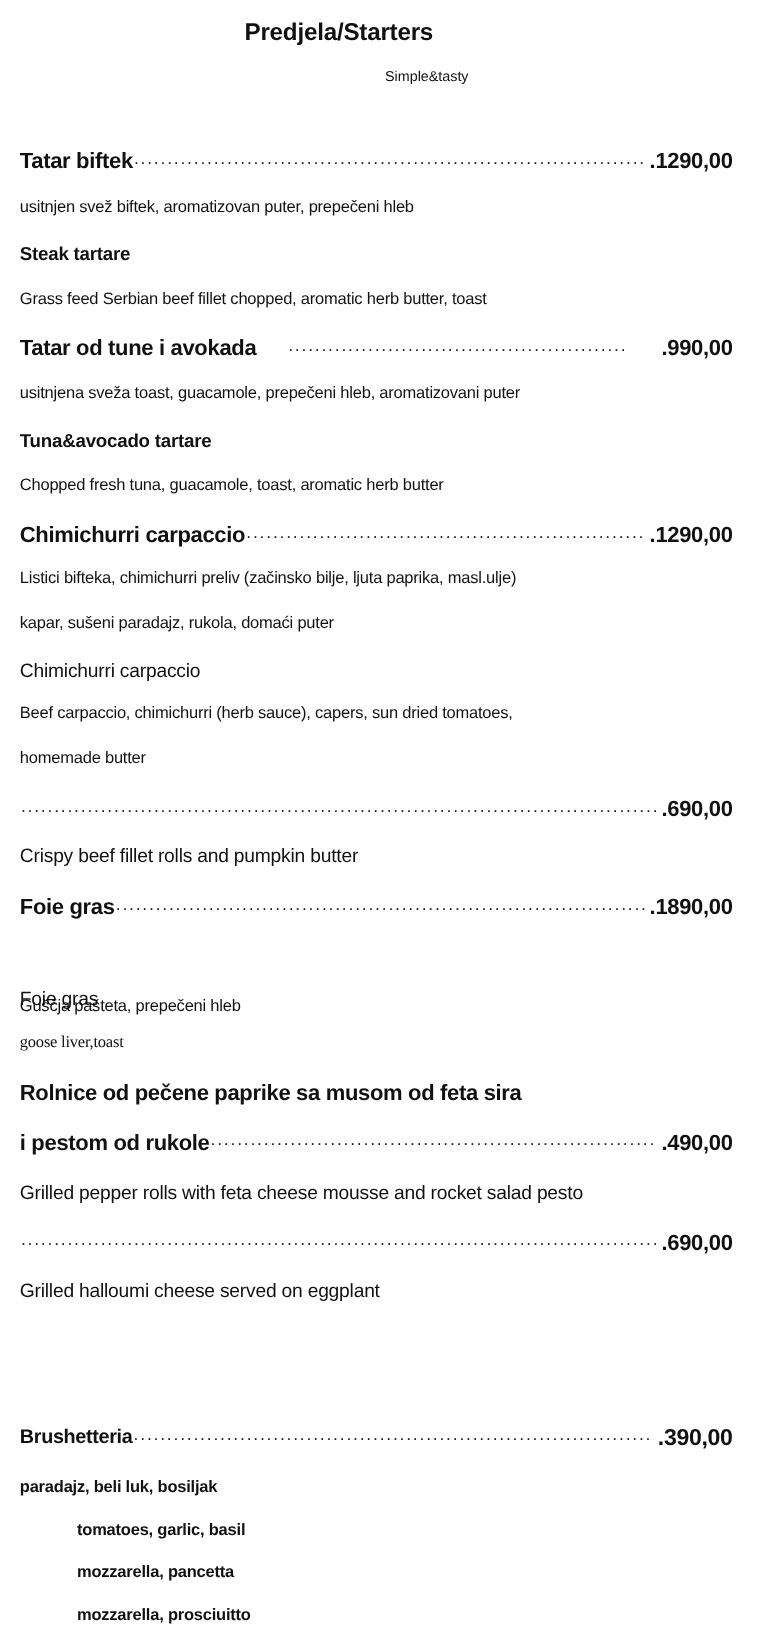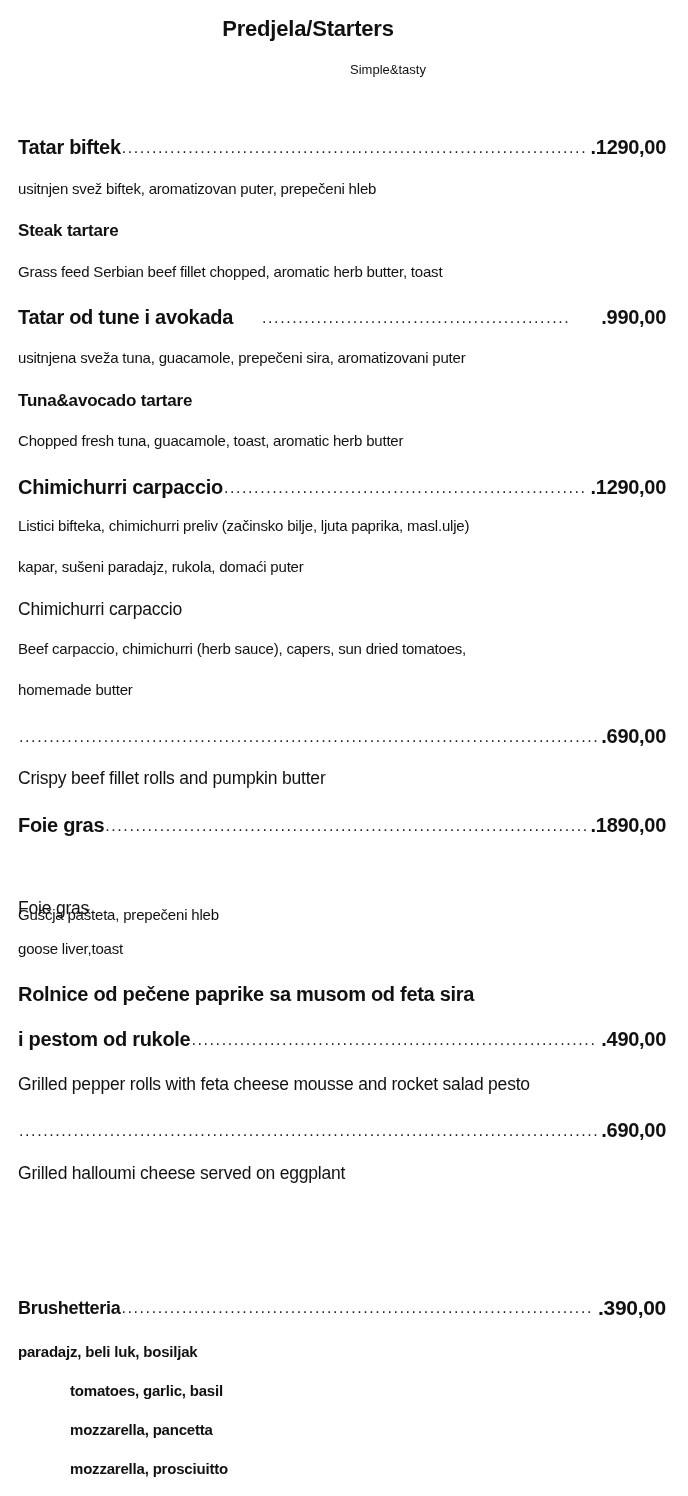--- a/index.html
+++ b/index.html
@@ -33,21 +33,21 @@
     width: 688px;
     text-align: center;
     top: 62px;
     font-size: 13px;
     margin-left: 44px;
   }
   .item-row {
     left: 18px;
     width: 648px;
     display: flex;
-    align-items: center;
+    align-items: flex-start;
     font-size: 20px;
     font-weight: bold;
     letter-spacing: -0.3px;
   }
   .item-row .name {
     flex: 0 0 auto;
   }
   .item-row .leader {
     flex: 1 1 auto;
     overflow: hidden;
@@ -108,21 +108,21 @@
 </div>
 <div class="abs desc" style="top:180px;">usitnjen svež biftek, aromatizovan puter, prepečeni hleb</div>
 <div class="abs en-bold" style="top:221px;">Steak tartare</div>
 <div class="abs desc" style="top:263px;">Grass  feed Serbian beef fillet chopped, aromatic herb butter, toast</div>
 
 <div class="abs item-row" style="top:306px;gap:28px;">
   <span class="name">Tatar od tune i avokada</span>
   <span class="leader"></span>
   <span class="price">.990,00</span>
 </div>
-<div class="abs desc" style="top:349px;">usitnjena sveža tuna, guacamole, prepečeni sira, aromatizovani  puter</div>
+<div class="abs desc" style="top:349px;">usitnjena sveža toast, guacamole, prepečeni hleb, aromatizovani  puter</div>
 <div class="abs en-bold" style="top:391px;">Tuna&amp;avocado tartare</div>
 <div class="abs desc" style="top:432px;text-align:center;">Chopped fresh tuna, guacamole, toast, aromatic herb butter</div>
 
 <div class="abs item-row" style="top:476px;">
   <span class="name">Chimichurri carpaccio</span>
   <span class="leader"></span>
   <span class="price">.1290,00</span>
 </div>
 <div class="abs desc" style="top:517px;">Listici bifteka, chimichurri preliv (začinsko bilje, ljuta paprika, masl.ulje)</div>
 <div class="abs desc" style="top:558px;">kapar, sušeni paradajz, rukola, domaći puter</div>
@@ -136,21 +136,21 @@
 </div>
 <div class="abs desc large" style="top:768px;">Crispy beef fillet rolls and pumpkin butter</div>
 
 <div class="abs item-row" style="top:814px;">
   <span class="name">Foie gras</span>
   <span class="leader"></span>
   <span class="price">.1890,00</span>
 </div>
 <div class="abs desc" style="top:906px;">Guščja pašteta, prepečeni hleb</div>
 <div class="abs en-plain" style="top:898px;">Foie gras</div>
-<div class="abs desc" style="top:940px;">goose liver,toast</div>
+<div class="abs desc" style="top:940px;font-family:Liberation Serif, serif;">goose liver,toast</div>
 
 <div class="abs name-only" style="top:983px;">Rolnice od pečene paprike sa musom od feta sira</div>
 <div class="abs item-row" style="top:1028px;">
   <span class="name">i pestom od rukole</span>
   <span class="leader"></span>
   <span class="price">.490,00</span>
 </div>
 <div class="abs desc large" style="top:1074px;">Grilled pepper rolls with feta cheese mousse and rocket salad pesto</div>
 
 <div class="abs item-row" style="top:1119px;">

